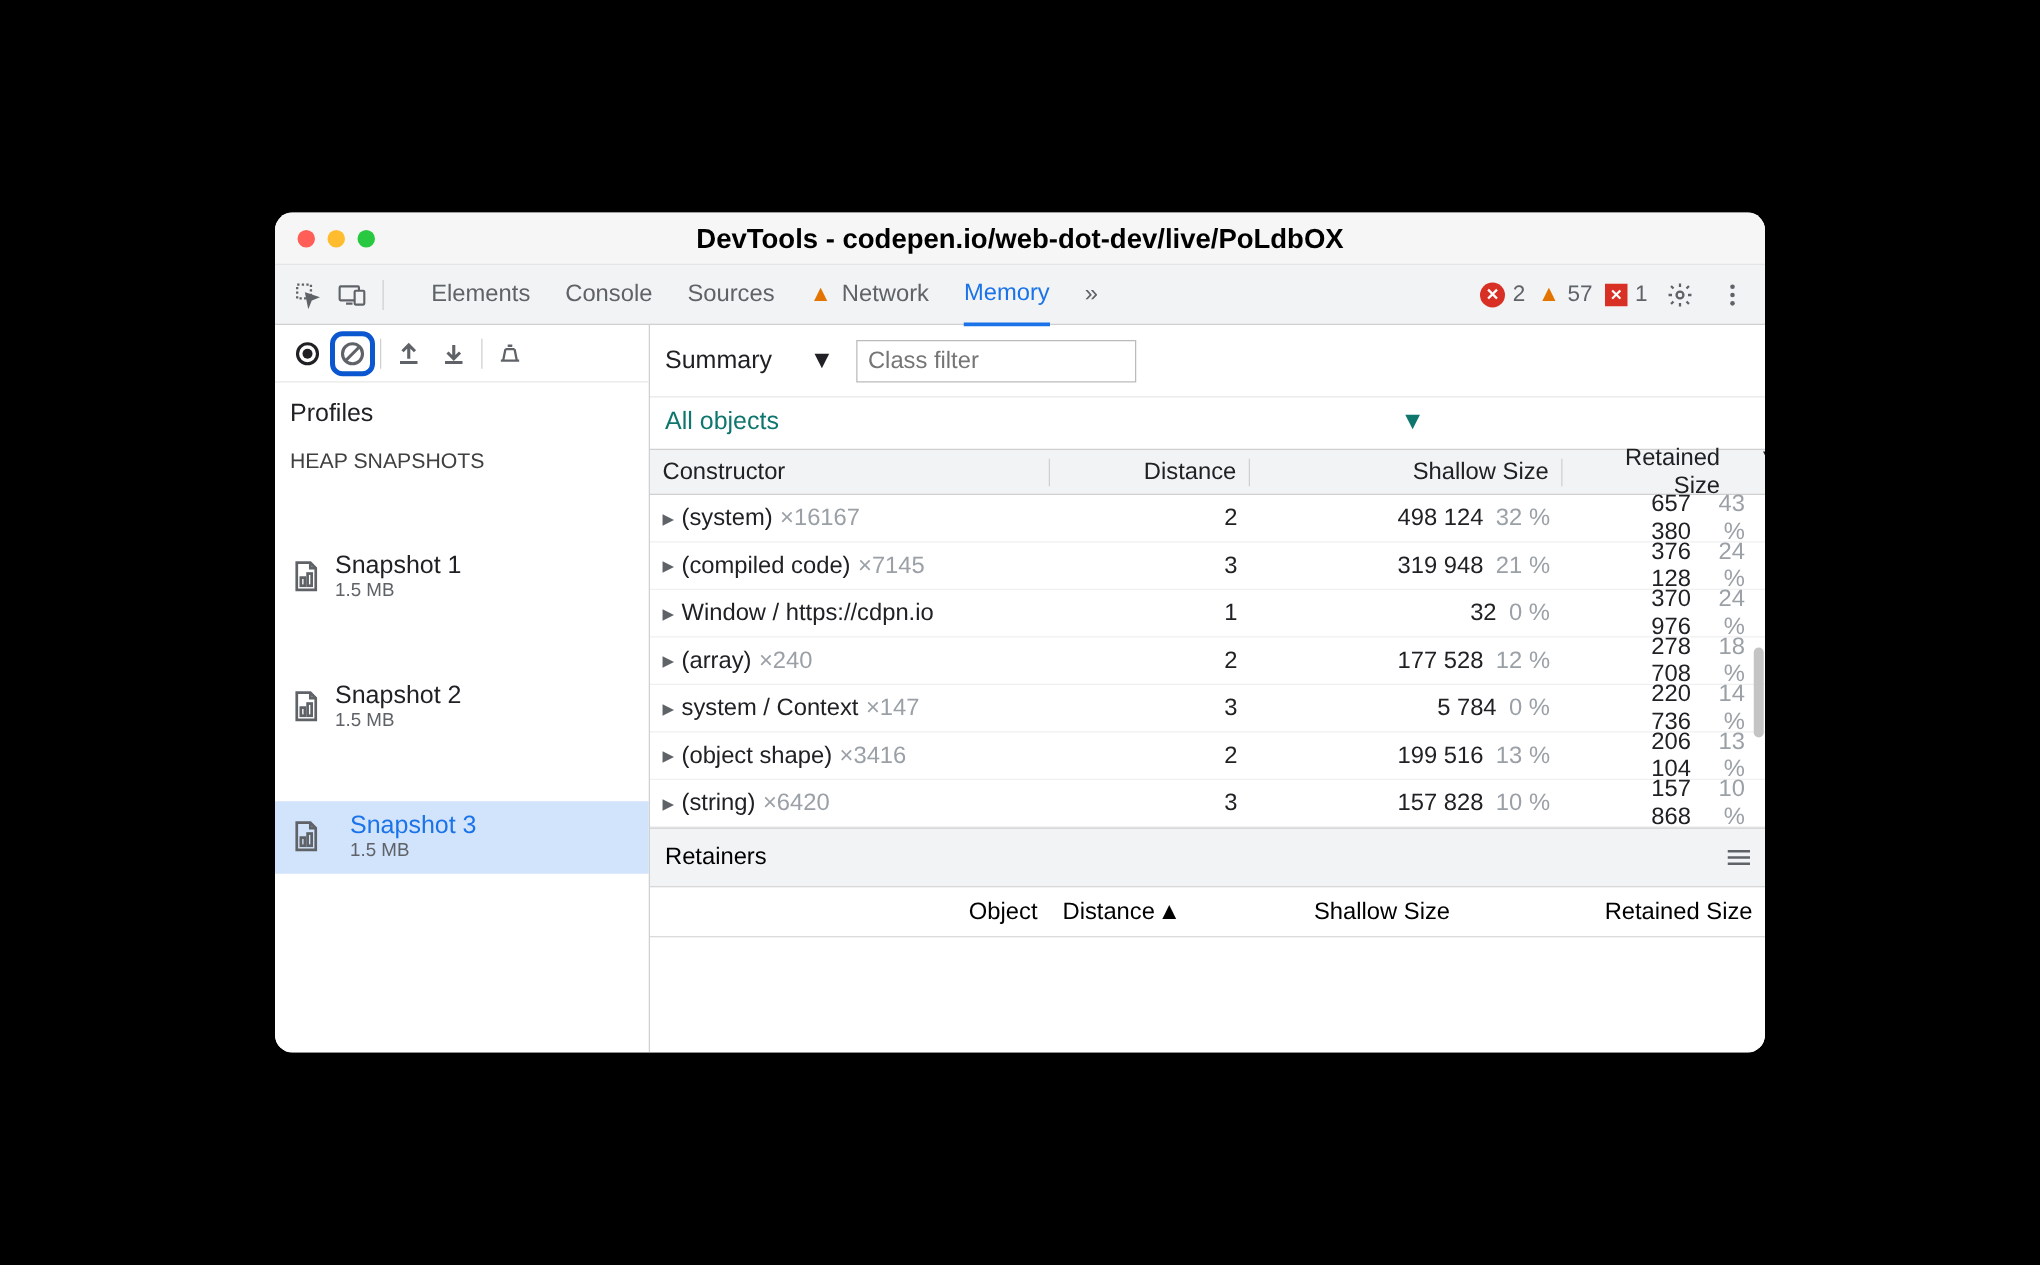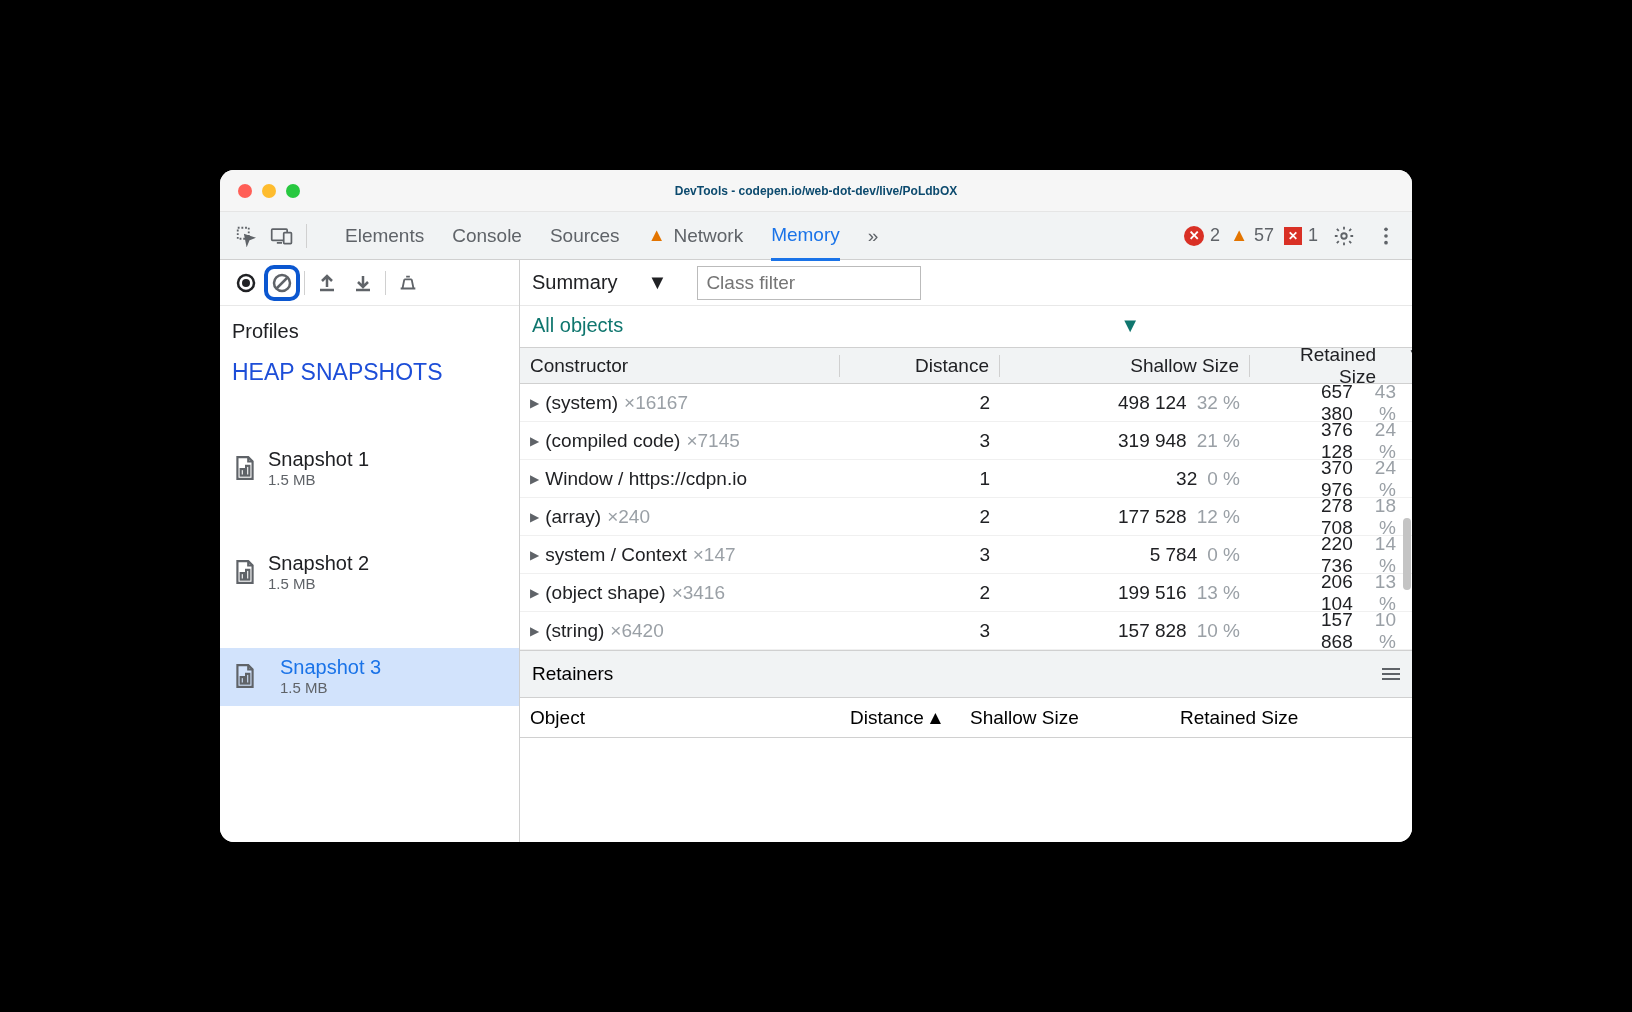--- a/index.html
+++ b/index.html
@@ -37,21 +37,21 @@
   left: 18px;
   display: flex;
   gap: 10px;
 }
 .traffic-lights span {
   width: 14px; height: 14px; border-radius: 50%;
 }
 .tl-close { background: #ff5f57; }
 .tl-min { background: #febc2e; }
 .tl-max { background: #28c840; }
-.titlebar-title { font-size: 12px; font-weight: 700; color: #0c4a6e; }
+.titlebar-title { font-size: 22px; font-weight: 700; color: #000000; }
 
 .tabbar {
   height: 48px;
   background: #f1f3f4;
   border-bottom: 1px solid #d0d0d0;
   display: flex;
   align-items: center;
   padding: 0 10px;
   gap: 4px;
 }
@@ -94,34 +94,34 @@
 .tbtn {
   width:36px; height:36px; display:flex; align-items:center; justify-content:center;
   color:#5f6368;
 }
 .tbtn.highlight-ring {
   border:4px solid #0b57d0; border-radius:10px;
 }
 .tsep { width:1px; height:24px; background:#d0d0d0; margin:0 4px; }
 
 .profiles-header { font-size:20px; padding:14px 12px 10px; color:#202124; }
-.section-label { font-size:23px; color:#1d4ed8; padding:6px 12px 8px; }
+.section-label { font-size:17px; color:#404040; padding:6px 12px 8px; }
 .snap-item {
   display:flex; align-items:center; gap:12px; padding:8px 14px 10px;margin-top:46px;
 }
 .snap-item.selected { background:#d2e3fc;gap:24px; }
 .snap-icon { width:22px; height:26px; flex-shrink:0; color:#5f6368; }
 .snap-text { display:flex; flex-direction:column; }
 .snap-name { font-size:20px; color:#202124; }
 .snap-item.selected .snap-name { color:#1a73e8; }
 .snap-size { font-size:15px; color:#5f6368; }
 
 .main { flex:1; display:flex; flex-direction:column; overflow:hidden; }
 .main-toolbar {
-  height:46px; display:flex; align-items:center; gap:30px; padding:0 12px;
+  height:58px; display:flex; align-items:center; gap:18px; padding:0 12px;
   border-bottom:1px solid #e8e8e8;
 }
 .dropdown-label { font-size:20px; color:#202124; display:flex; align-items:center; gap:30px; }
 .class-filter {
   border:1px solid #bbb; height:34px; width:224px; font-size:19px; padding:0 8px; color:#ef4444;
 }
 .section-header {
   font-size:20px; padding:8px 12px 10px; color:#0f766e; display:flex; align-items:center;
 }
 .section-header .chev { margin-left:auto; margin-right:260px; }
@@ -138,21 +138,21 @@
 .muted { color:#9aa0a6; }
 .tri-right { color:#5f6368; font-size:12px; }
 .scroll-thumb { position:absolute; right:1px; top:258px; width:8px; height:72px; background:#c4c4c4; border-radius:4px; }
 
 .retainers-bar {
   border-top:1px solid #d0d0d0; border-bottom:1px solid #d0d0d0;
   background:#f1f3f4; height:48px; display:flex; align-items:center; padding:0 12px; font-size:19px;
 }
 .retainers-bar .menu { margin-left:auto; color:#5f6368; }
 .ret-head { display:flex; background:#fff; height:40px; align-items:center; border-bottom:1px solid #d0d0d0; font-size:19px; }
-.ret-head > div { padding:0 10px; }
+.ret-head > div { padding:0 10px;text-align:right; }
 .ret-head .rcol1 { flex:0 0 320px; }
 .ret-head .rcol2 { flex:0 0 120px; display:flex; align-items:center; gap:2px;}
 .ret-head .rcol3 { flex:0 0 210px; }
 .ret-head .rcol4 { flex:1; }
 .ret-body { flex:1; background:#fff; }
 
 svg { display:block; }
 </style>
 </head>
 <body>

